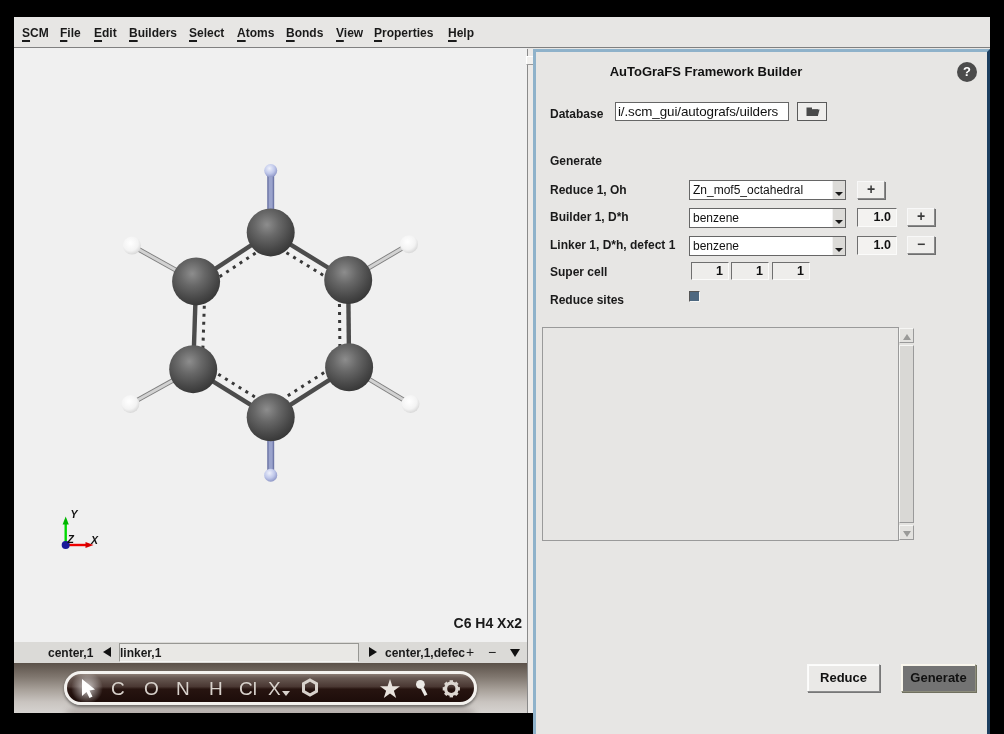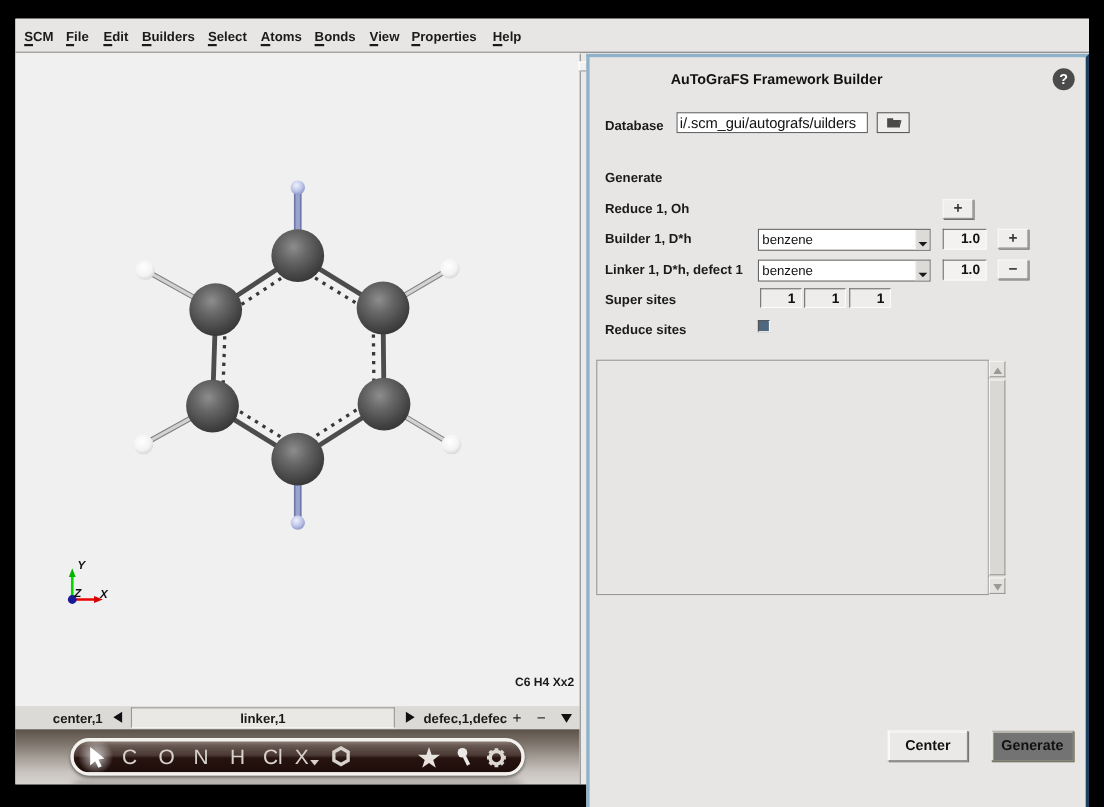--- a/index.html
+++ b/index.html
@@ -6,27 +6,27 @@
 html,body { width:1004px; height:734px; background:#000; overflow:hidden;
   font-family:"Liberation Sans", sans-serif; }
 #win { position:absolute; left:14px; top:17px; width:976px; height:696px; background:#e7e6e4;padding-left:41px; }
 
 #menubar { position:absolute; left:0; top:0; width:976px; height:31px;
   background:#e7e6e4; border-bottom:1px solid #808080; }
 .mi { position:absolute; top:10px; font-weight:bold; font-size:12px; color:#1a1a1a; line-height:12px; white-space:pre; }
 .mi u { text-decoration-thickness:2px; text-underline-offset:2.5px; }
 
 #viewer { position:absolute; left:0; top:31px; width:513px; height:594px; background:#f0f0f0; }
-#formula { position:absolute; top:567px; right:5px; font-weight:bold; font-size:11px; color:#1a1a1a; }
+#formula { position:absolute; top:567px; right:5px; font-weight:bold; font-size:14px; color:#1a1a1a; }
 
 #tabbar { position:absolute; left:0; top:625px; width:513px; height:21px; background:#dbdad7; }
 #tabbar .txt { position:absolute; font-size:12px; font-weight:bold; color:#1a1a1a; top:4px; }
 #tabinset { position:absolute; left:105px; top:1px; width:240px; height:19px;
   background:#e9e8e5; border:1px solid #979793; border-bottom-color:#f5f5f3; }
-#tabinset span { display:block; text-align:center; font-size:12px; font-weight:bold; color:#1a1a1a; margin-top:2px; }
+#tabinset span { display:block; text-align:left; font-size:12px; font-weight:bold; color:#1a1a1a; margin-top:2px; }
 .tri-l { position:absolute; left:89px; top:5px; width:0; height:0;
   border-top:5.5px solid transparent; border-bottom:5.5px solid transparent; border-right:8px solid #111; }
 .tri-r { position:absolute; left:355px; top:5px; width:0; height:0;
   border-top:5.5px solid transparent; border-bottom:5.5px solid transparent; border-left:8px solid #111; }
 .tri-d { position:absolute; left:496px; top:7px; width:0; height:0;
   border-left:5.5px solid transparent; border-right:5.5px solid transparent; border-top:8px solid #111; }
 
 #toolbar { position:absolute; left:0; top:646px; width:513px; height:50px;
   background:linear-gradient(180deg, #5b5149 0%, #80776f 28%, #aaa39c 55%, #c9c4c0 78%, #d6d3d0 100%); overflow:hidden; }
 #tb-light { position:absolute; left:0; top:0; width:513px; height:50px; }
@@ -195,21 +195,21 @@
     <div id="formula">C6 H4 Xx2</div>
   </div>
 
   <div id="tabbar">
     <span class="txt" style="left:34px">center,1</span>
     <div class="tri-l"></div>
     <div id="tabinset">
         <span>linker,1</span>
       </div>
     <div class="tri-r"></div>
-    <span class="txt" style="left:371px">defec,1,defec</span>
+    <span class="txt" style="left:371px">center,1,defec</span>
     <span class="txt" style="left:452px; font-weight:normal; font-size:14px; top:2px">+</span>
     <span class="txt" style="left:474px; font-weight:normal; font-size:14px; top:2px">−</span>
     <div class="tri-d"></div>
   </div>
 
   <div id="toolbar">
     <div id="tb-light"></div>
     <div id="pillref"></div>
     <div id="pill"></div>
   </div>
@@ -254,47 +254,48 @@
     <div class="lbl" style="left:14px; top:55px">Database</div>
     <div class="entry" id="dbentry" style="left:79px; top:50px; width:174px; height:19px; padding-left:2px">i/.scm_gui/autografs/uilders</div>
     <div class="entry" style="left:261px; top:50px; width:30px; height:19px; background:#efeeec; border-color:#5a5a5a;"><svg width="28" height="17" viewBox="0 0 28 17">
           <path d="M 8.5 4.5 L 14 4.5 L 14 6.2 L 20 6.2 L 20 13 L 8.5 13 Z" fill="#4a4a4a"></path>
           <path d="M 14.5 7 L 20.8 7 L 19.3 12.6" fill="none" stroke="#4a4a4a" stroke-width="1.2"></path>
         </svg></div>
 
     <div class="lbl" style="left:14px; top:102px">Generate</div>
 
     <div class="lbl" style="left:14px; top:131px">Reduce 1, Oh</div>
+    <div class="combo" style="top:128px">Zn_mof5_octahedral<span class="arr"></span></div>
     <div class="pbtn" style="left:321px; top:129px">+</div>
 
     <div class="lbl" style="left:14px; top:158px">Builder 1, D*h</div>
     <div class="combo" style="top:156px">benzene<span class="arr"></span></div>
     <div class="numf" style="top:156px">1.0</div>
     <div class="pbtn" style="left:371px; top:156px">+</div>
 
     <div class="lbl" style="left:14px; top:186px">Linker 1, D*h, defect 1</div>
     <div class="combo" style="top:184px">benzene<span class="arr"></span></div>
     <div class="numf" style="top:184px">1.0</div>
     <div class="pbtn" style="left:371px; top:184px">−</div>
 
-    <div class="lbl" style="left:14px; top:213px">Super sites</div>
+    <div class="lbl" style="left:14px; top:213px">Super cell</div>
     <div class="scf" style="left:155px">1</div>
     <div class="scf" style="left:195px">1</div>
     <div class="scf" style="left:236px">1</div>
 
     <div class="lbl" style="left:14px; top:241px">Reduce sites</div>
     <div id="chk"></div>
 
     <div id="txtarea"></div>
     <div id="vsb">
       <div class="sbarrow" style="top:0px">
           <div class="sbtri-u"></div>
         </div>
       <div id="sbthumb"></div>
       <div class="sbarrow" style="top:197px">
           <div class="sbtri-d"></div>
         </div>
     </div>
 
-    <div class="btn" id="bclose">Center</div>
+    <div class="btn" id="bclose">Reduce</div>
     <div class="btn" id="bgen">Generate</div>
   </div>
 </div>
 
 </body></html>

